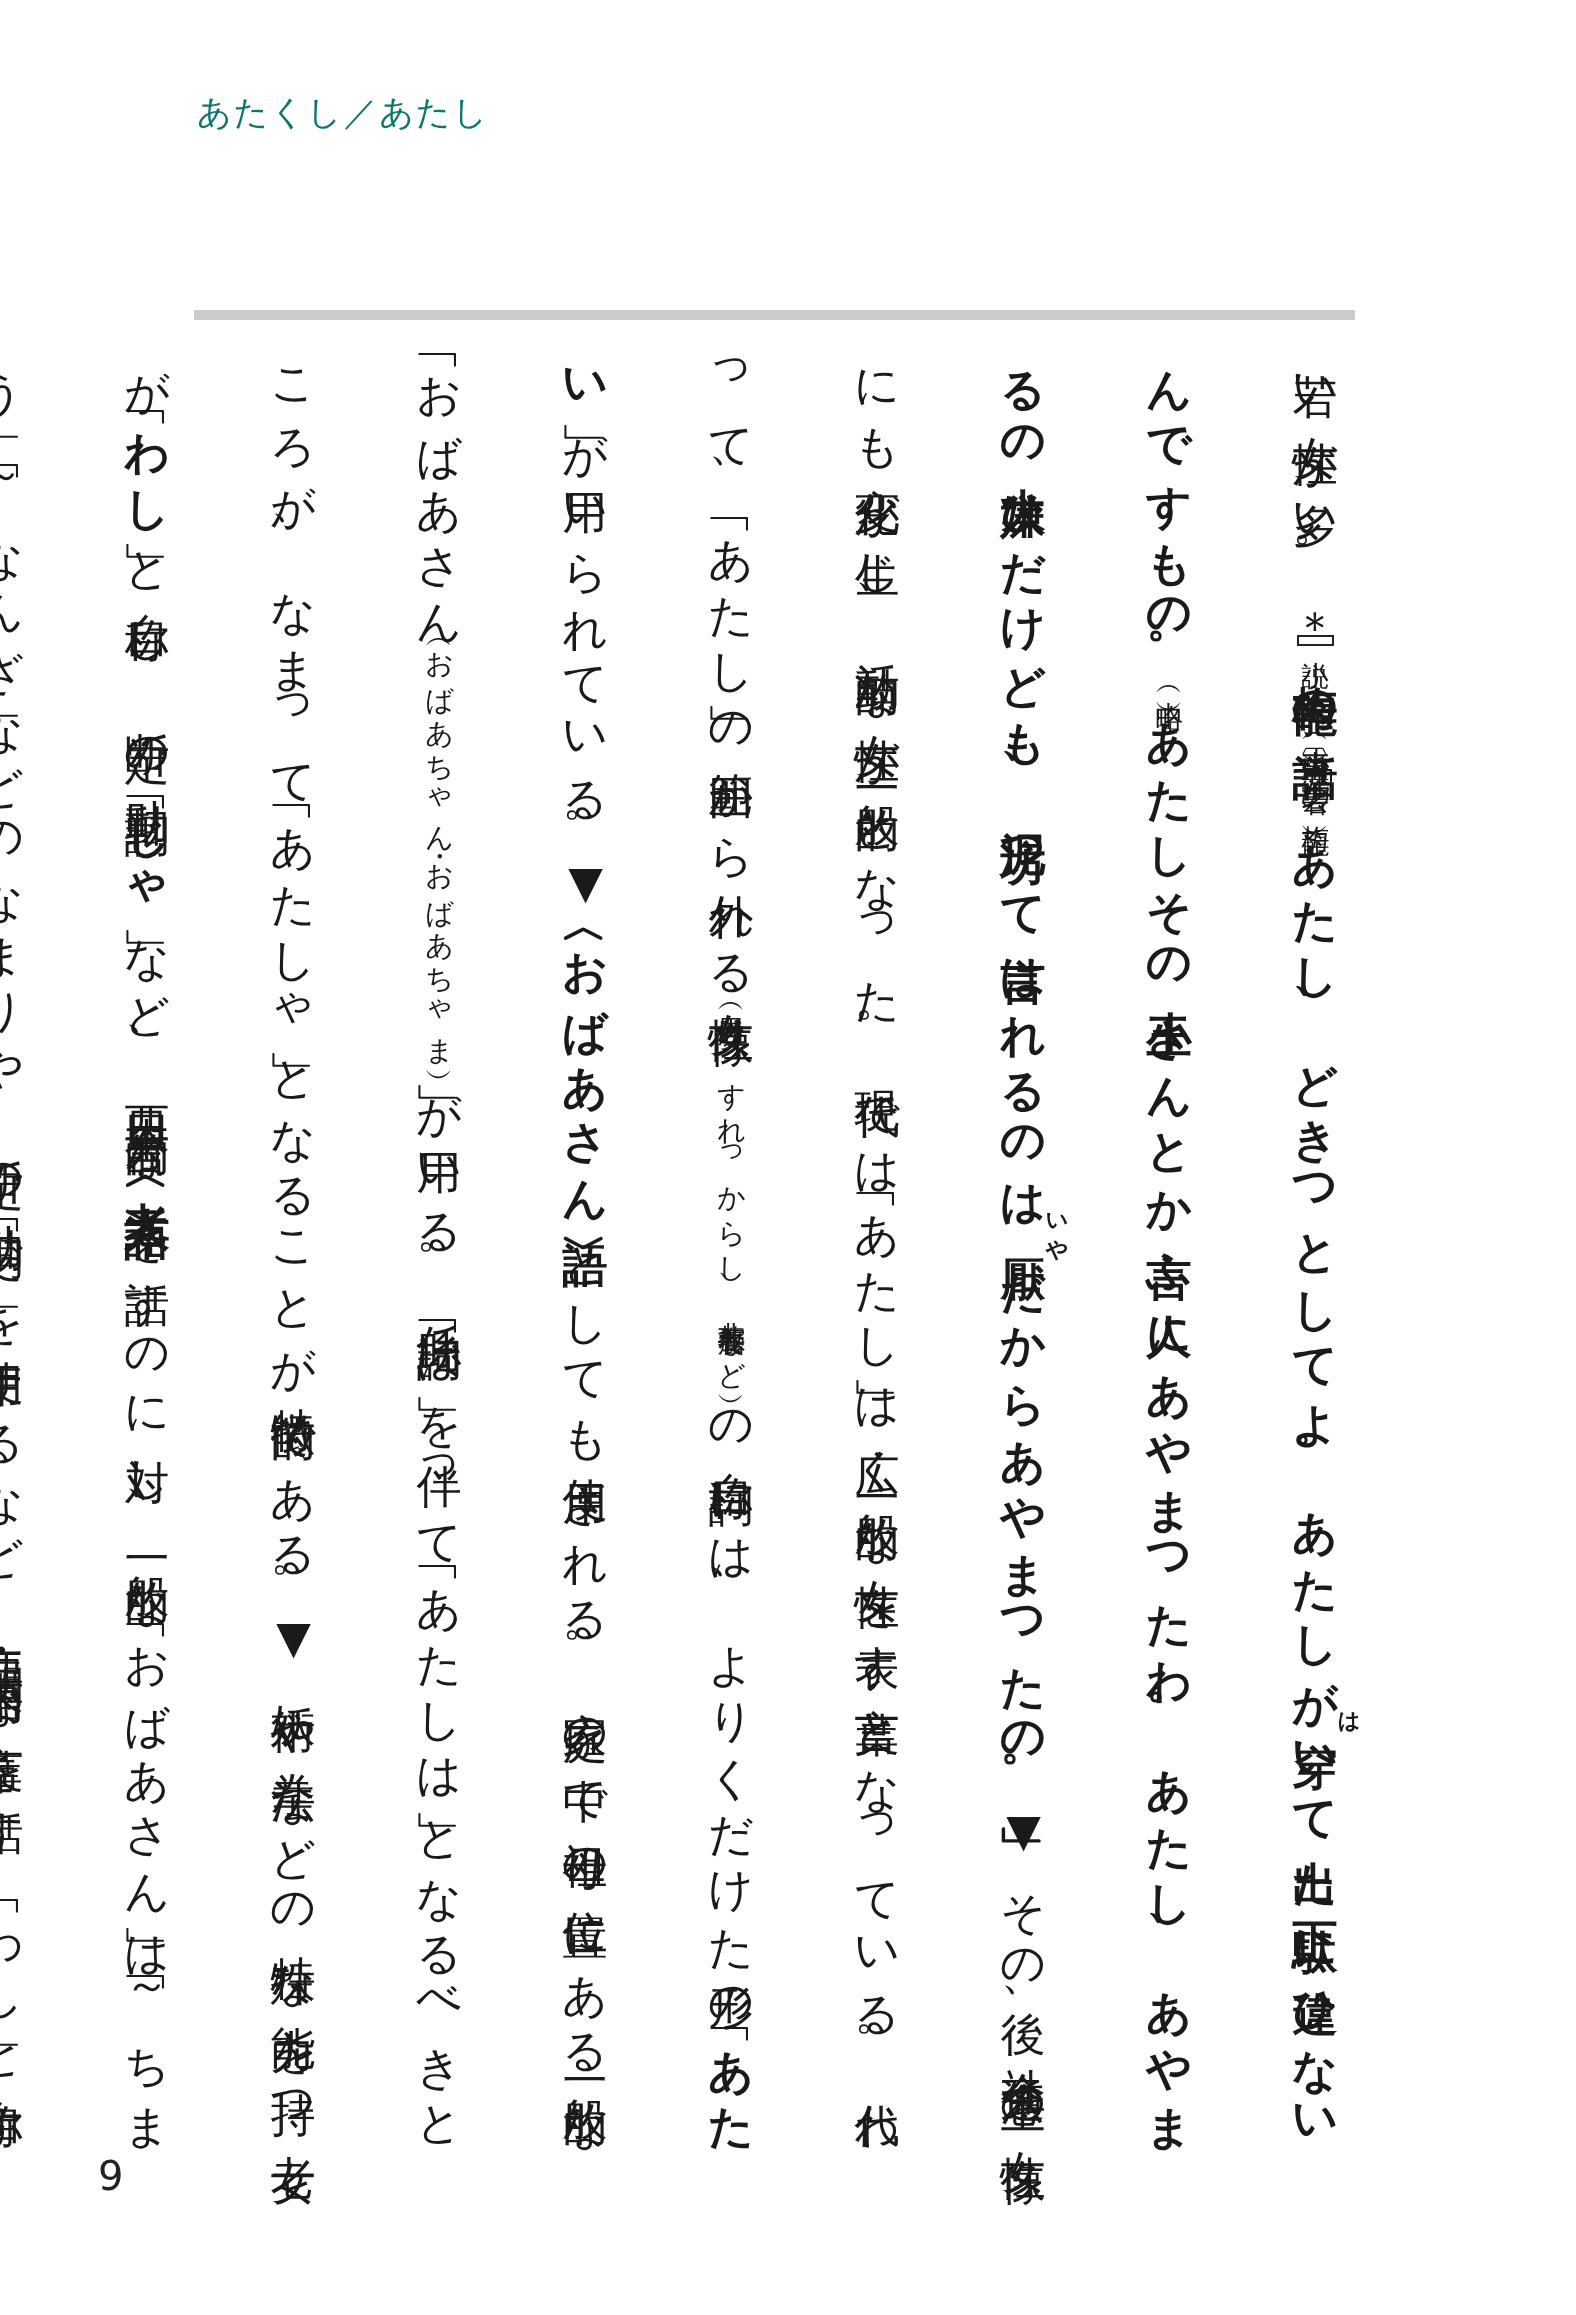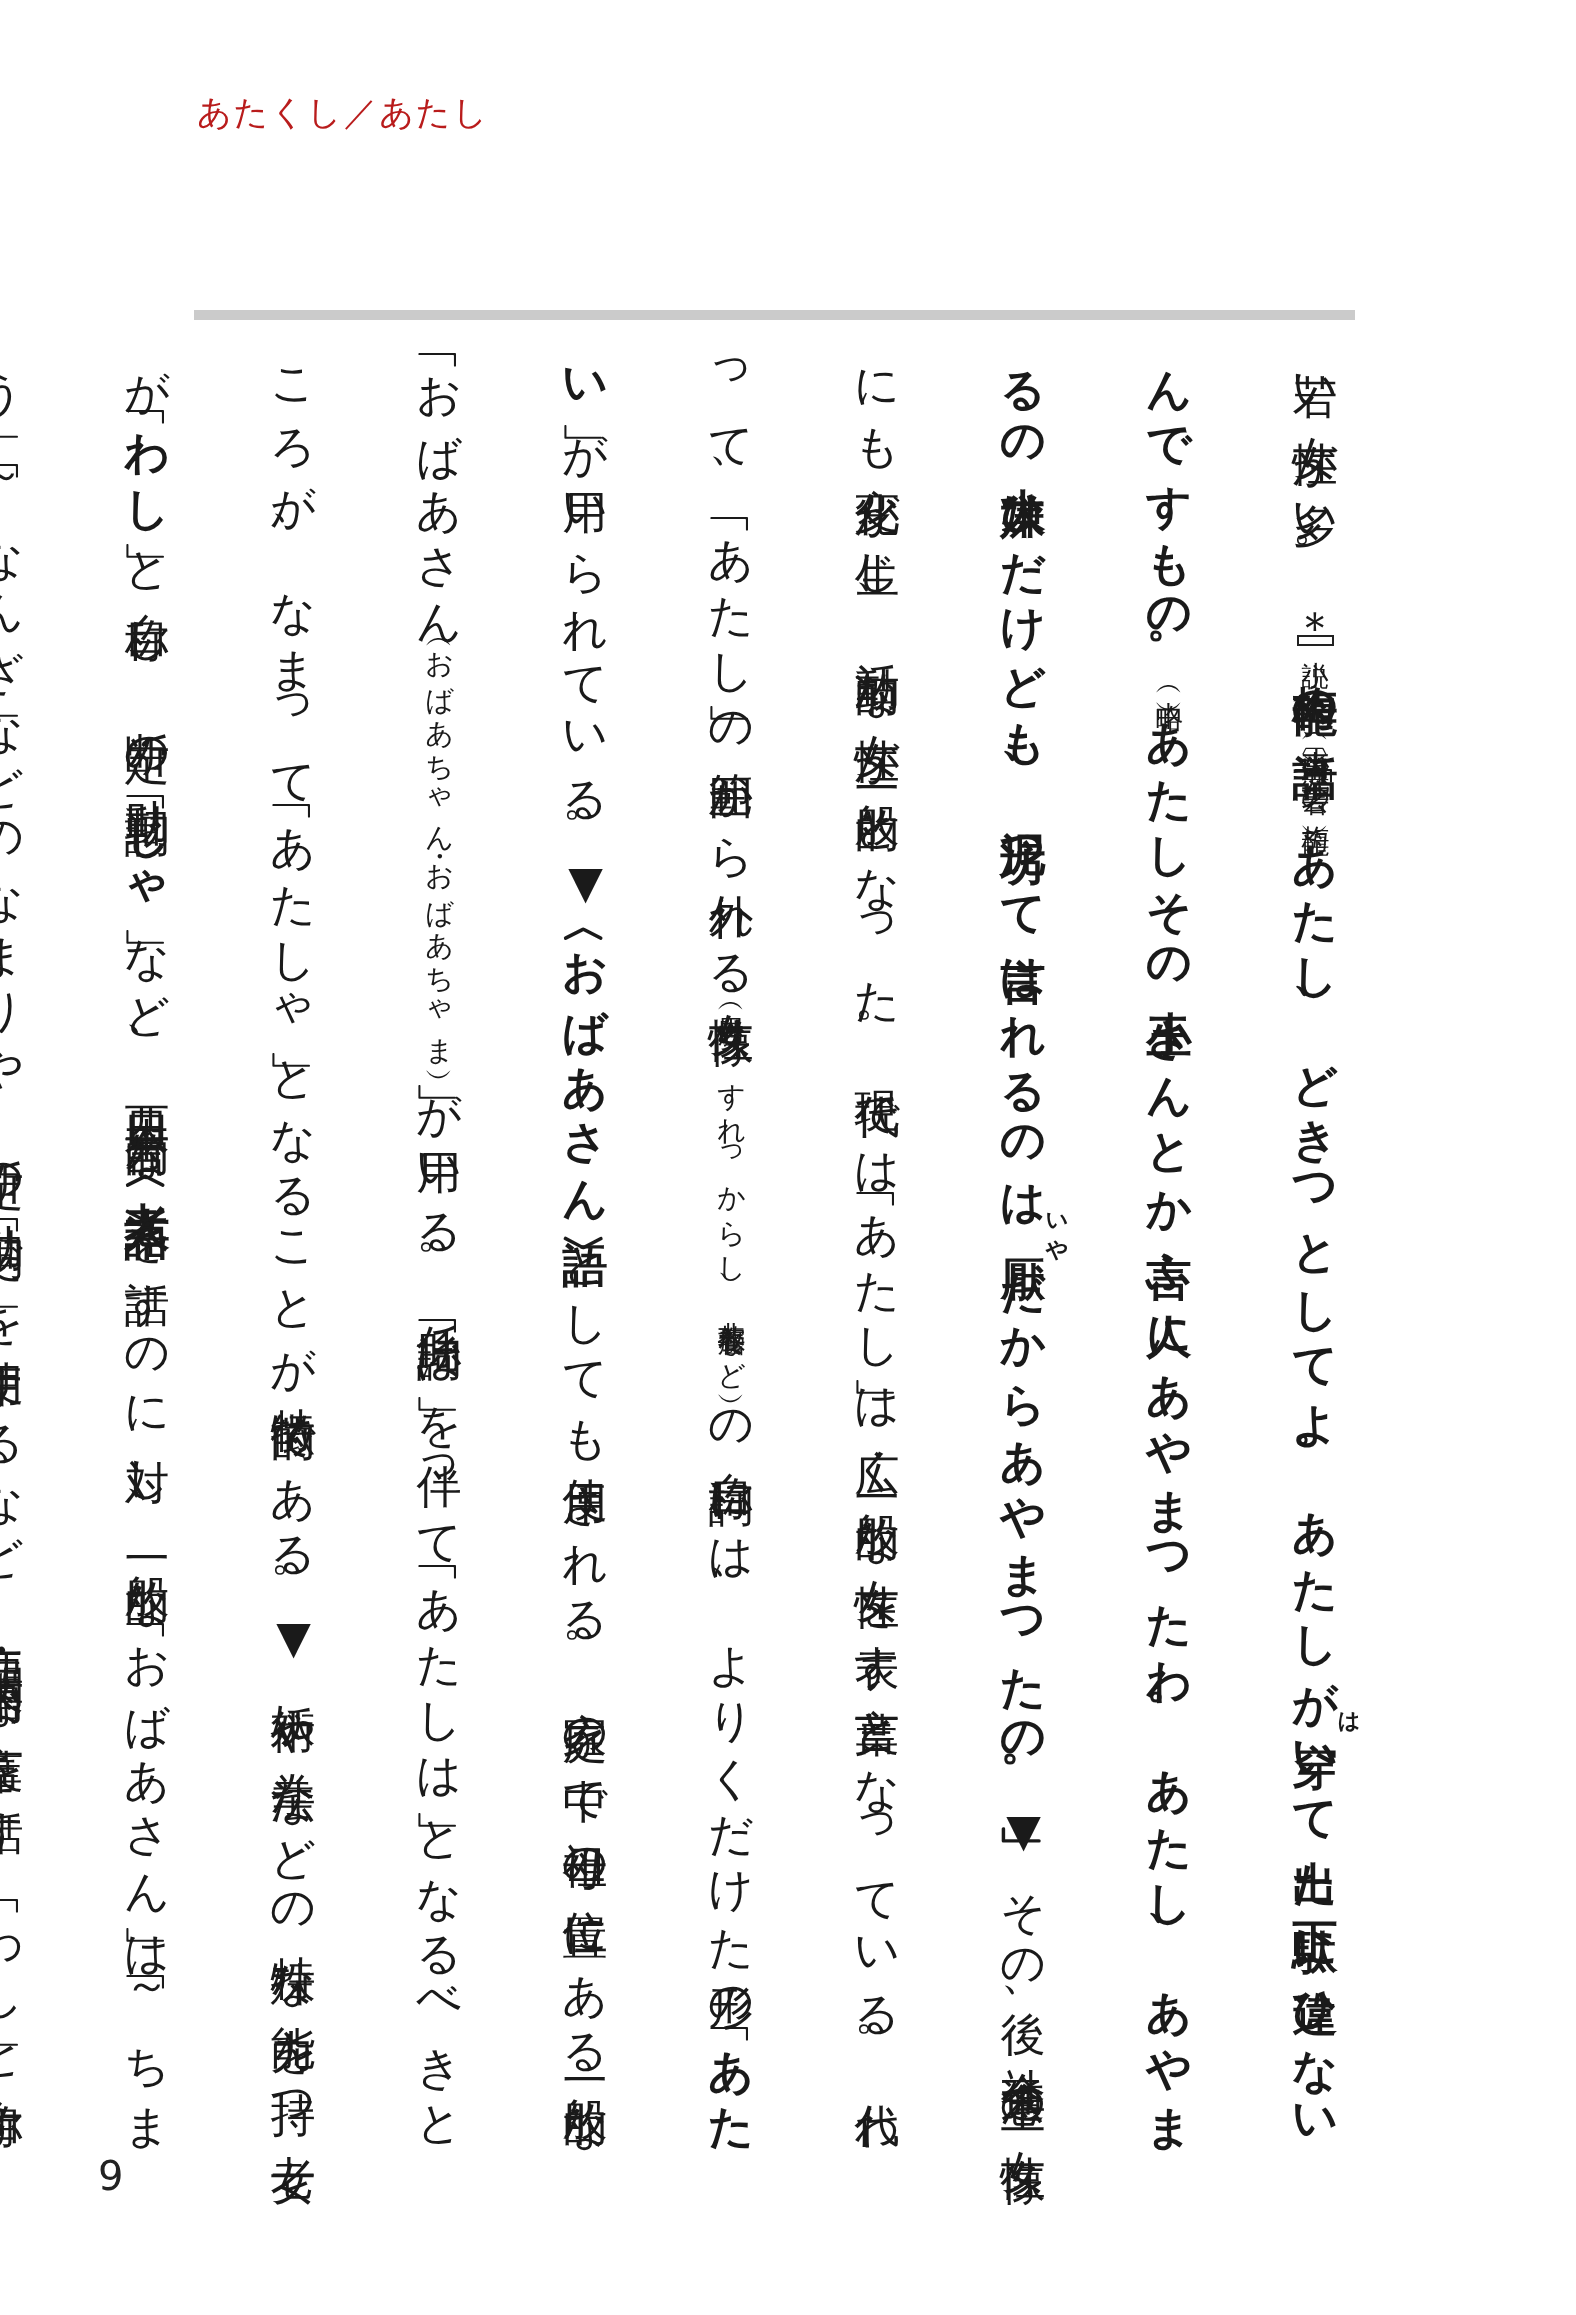--- a/index.html
+++ b/index.html
@@ -1,19 +1,19 @@
 <!DOCTYPE html>
 <html style="font-size:14.5px"><head>
 <meta charset="utf-8">
 <style>
   html, body { margin: 0; padding: 0; background: #ffffff; }
   body { width: 1577px; height: 2316px; position: relative; overflow: hidden; color: #1a1a1a; }
   .running-head {
     position: absolute; left: 197px; top: 90px;
-    font-family: "DejaVu Serif", serif; font-size: 34px; letter-spacing: 1.8px; color: #b91c1c;
+    font-family: "DejaVu Serif", serif; font-size: 34px; letter-spacing: 1.8px; color: #0f766e;
   }
   .rule {
     position: absolute; left: 194px; top: 310px; width: 1161px; height: 10px; background: #cbcbcb;
   }
   .body-text {
     position: absolute; left: 185px; top: 339px; width: 1203px; height: 1791px;
     writing-mode: vertical-rl;
     font-family: "DejaVu Serif", serif; font-size: 45px; line-height: 146px;
     letter-spacing: 4.5px; text-align: justify;
   }

